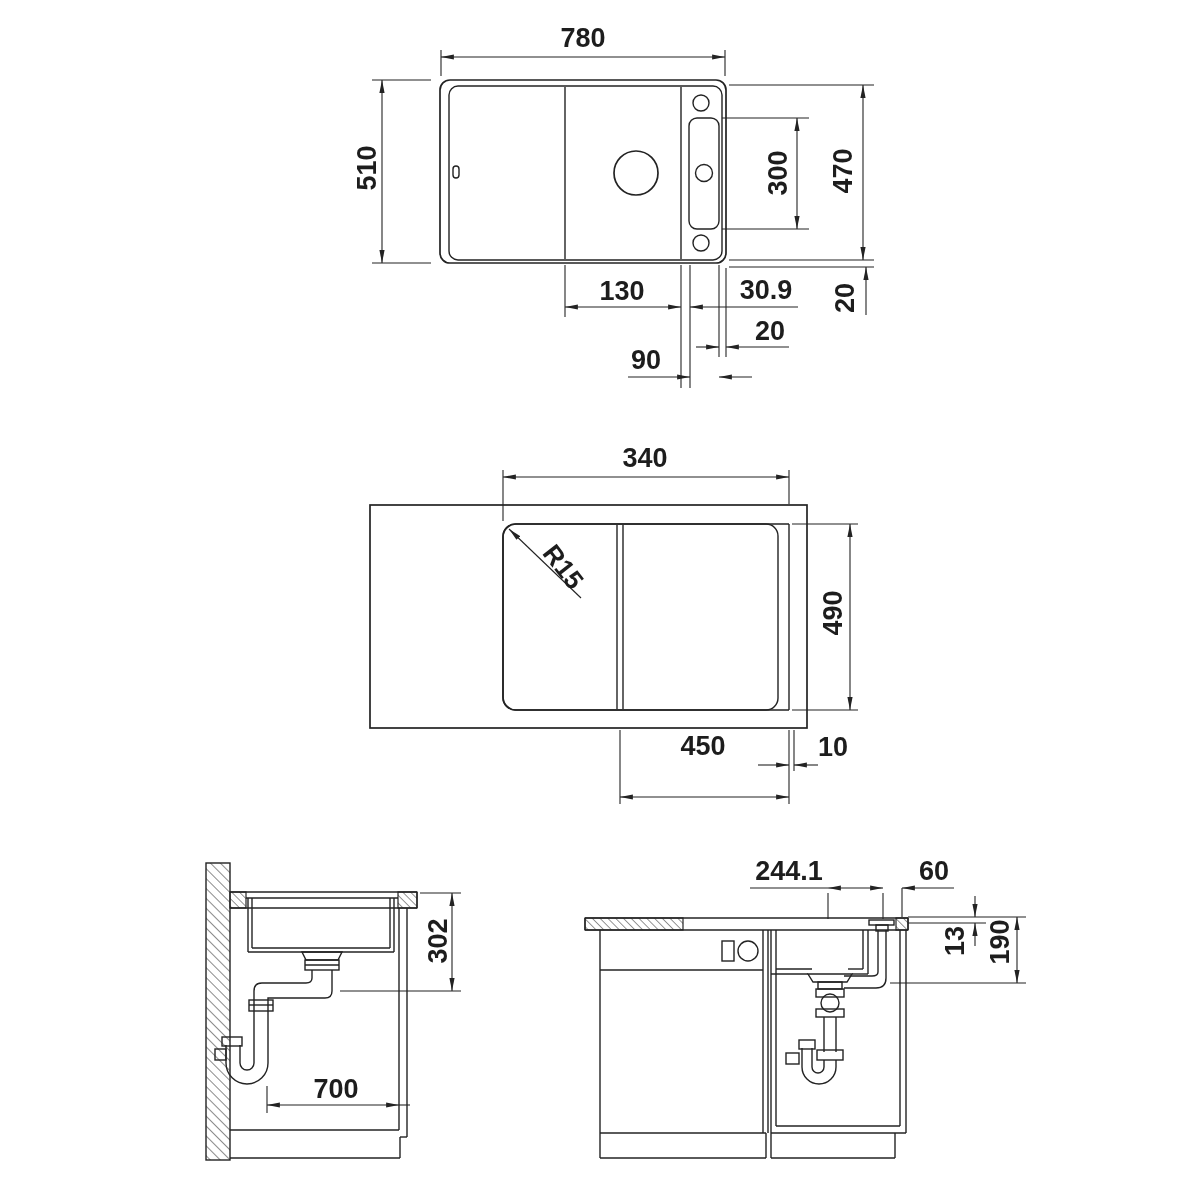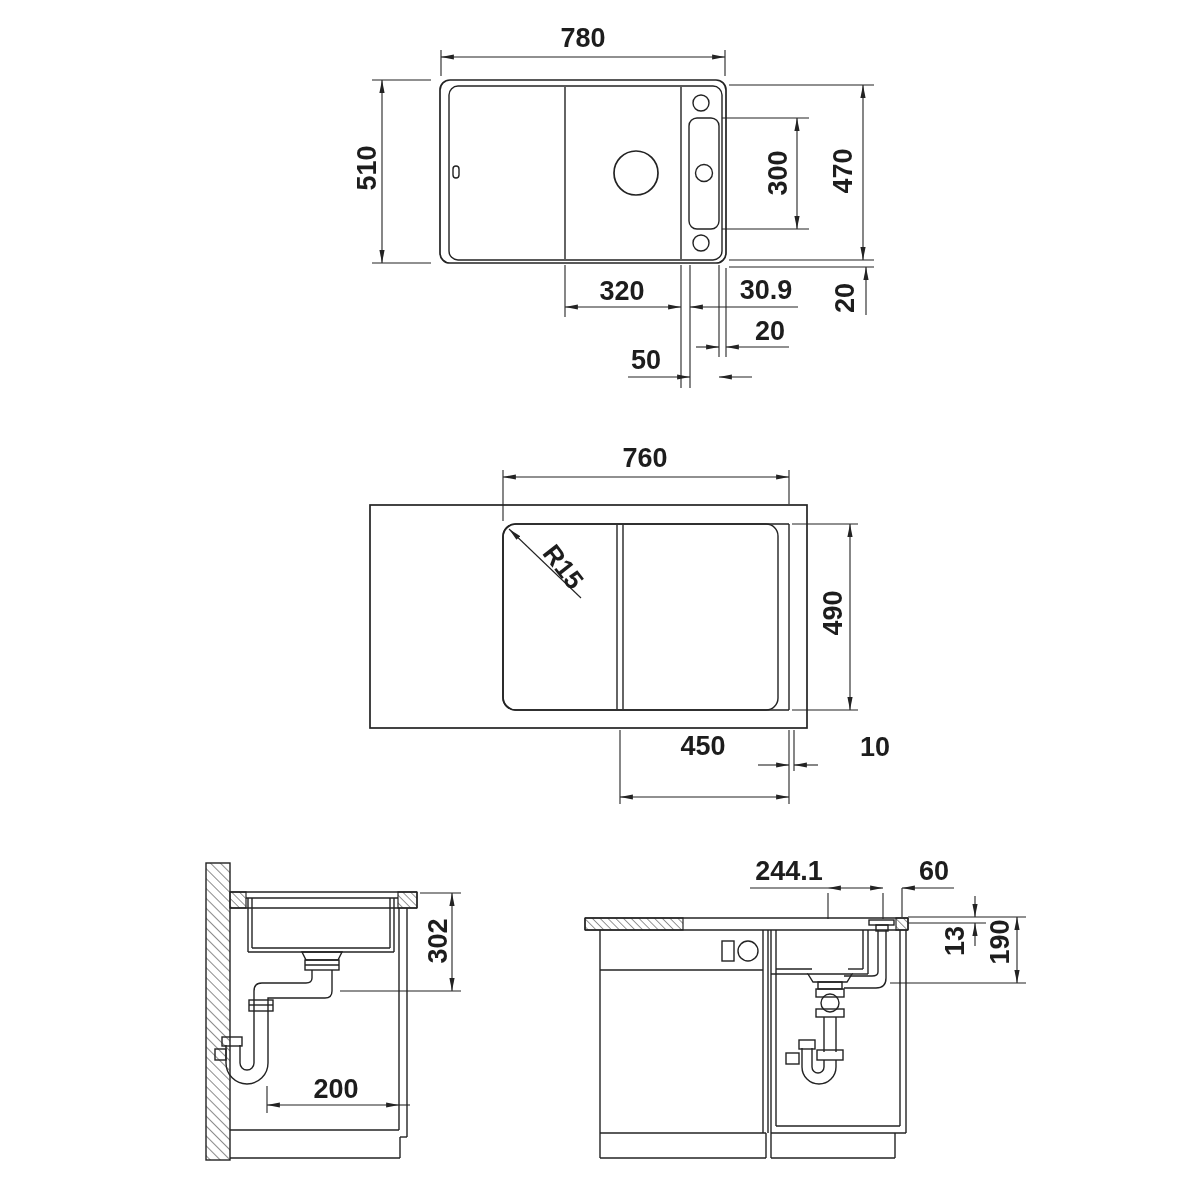--- a/index.html
+++ b/index.html
@@ -226,33 +226,33 @@
 
     <line class="d" x1="890" y1="983" x2="1026" y2="983"></line>
     <line class="d" x1="1017" y1="917" x2="1017" y2="983" marker-start="url(#ar)" marker-end="url(#ar)"></line>
   </g>
 </svg>
 
 <span class="dim" style="left:583px;top:38px">780</span>
 <span class="dim rot" style="left:367px;top:168px">510</span>
 <span class="dim rot" style="left:843px;top:171px">470</span>
 <span class="dim rot" style="left:778px;top:173px">300</span>
-<span class="dim" style="left:622px;top:291px">320</span>
+<span class="dim" style="left:622px;top:291px">130</span>
 <span class="dim" style="left:766px;top:290px">30.9</span>
 <span class="dim" style="left:770px;top:331px">20</span>
-<span class="dim" style="left:646px;top:360px">50</span>
+<span class="dim" style="left:646px;top:360px">90</span>
 <span class="dim rot" style="left:845px;top:298px">20</span>
 
-<span class="dim" style="left:645px;top:458px">760</span>
+<span class="dim" style="left:645px;top:458px">340</span>
 <span class="dim r45" style="left:563px;top:567px">R15</span>
 <span class="dim rot" style="left:833px;top:613px">490</span>
-<span class="dim" style="left:875px;top:747px">10</span>
+<span class="dim" style="left:833px;top:747px">10</span>
 <span class="dim" style="left:703px;top:746px">450</span>
 
 <span class="dim rot" style="left:438px;top:941px">302</span>
-<span class="dim" style="left:336px;top:1089px">200</span>
+<span class="dim" style="left:336px;top:1089px">700</span>
 
 <span class="dim" style="left:789px;top:871px">244.1</span>
 <span class="dim" style="left:934px;top:871px">60</span>
 <span class="dim rot" style="left:955px;top:941px">13</span>
 <span class="dim rot" style="left:1000px;top:942px">190</span>
 
 </div>
 
 </body></html>

